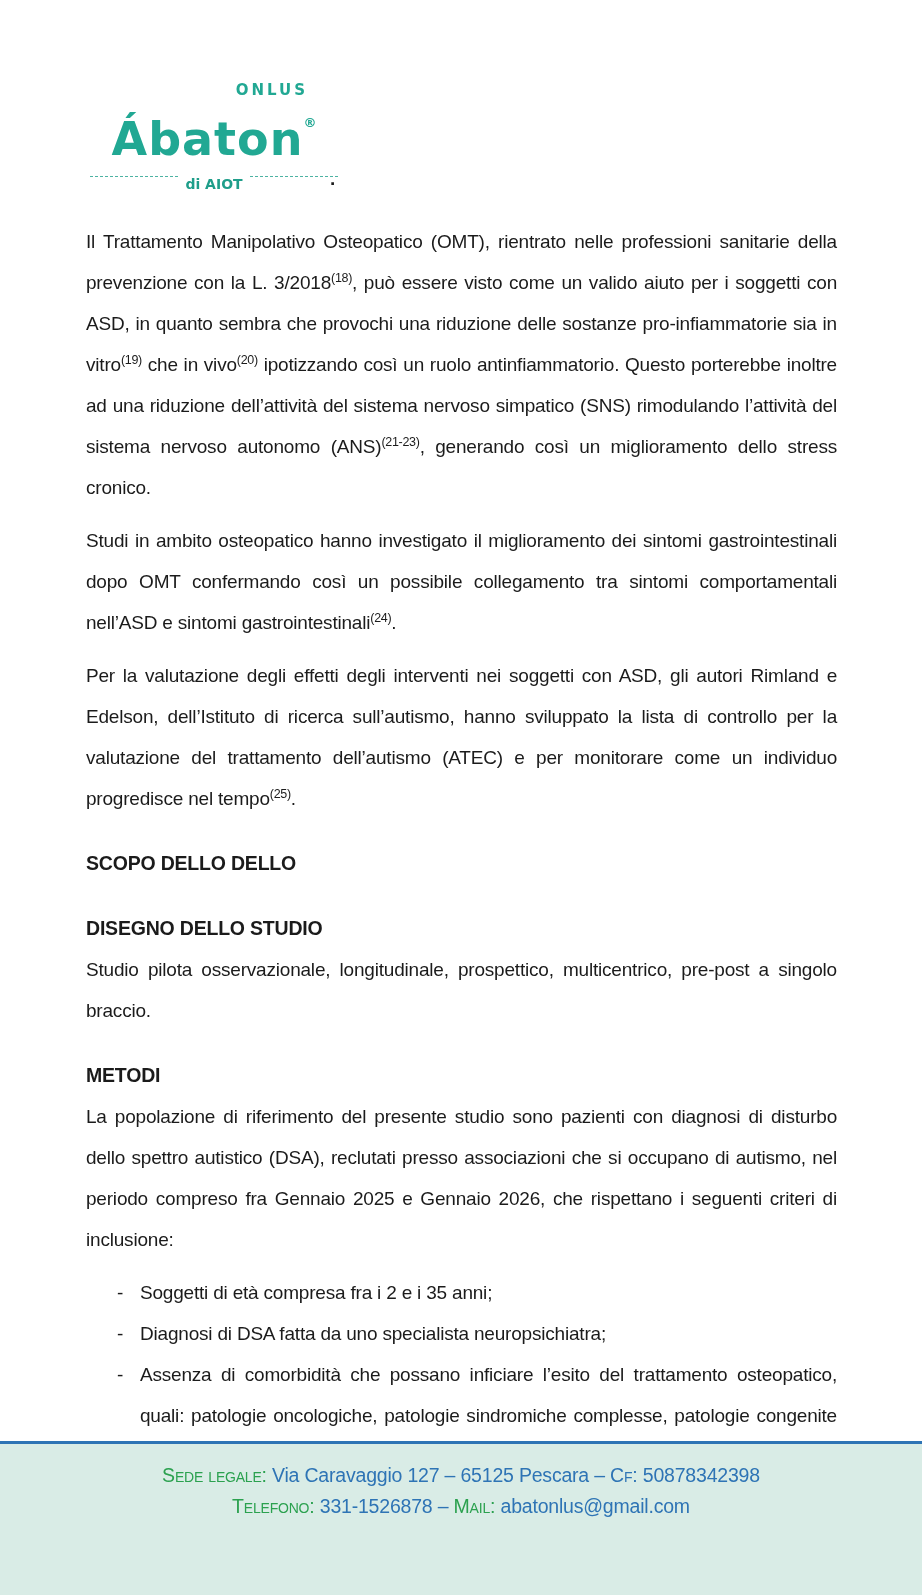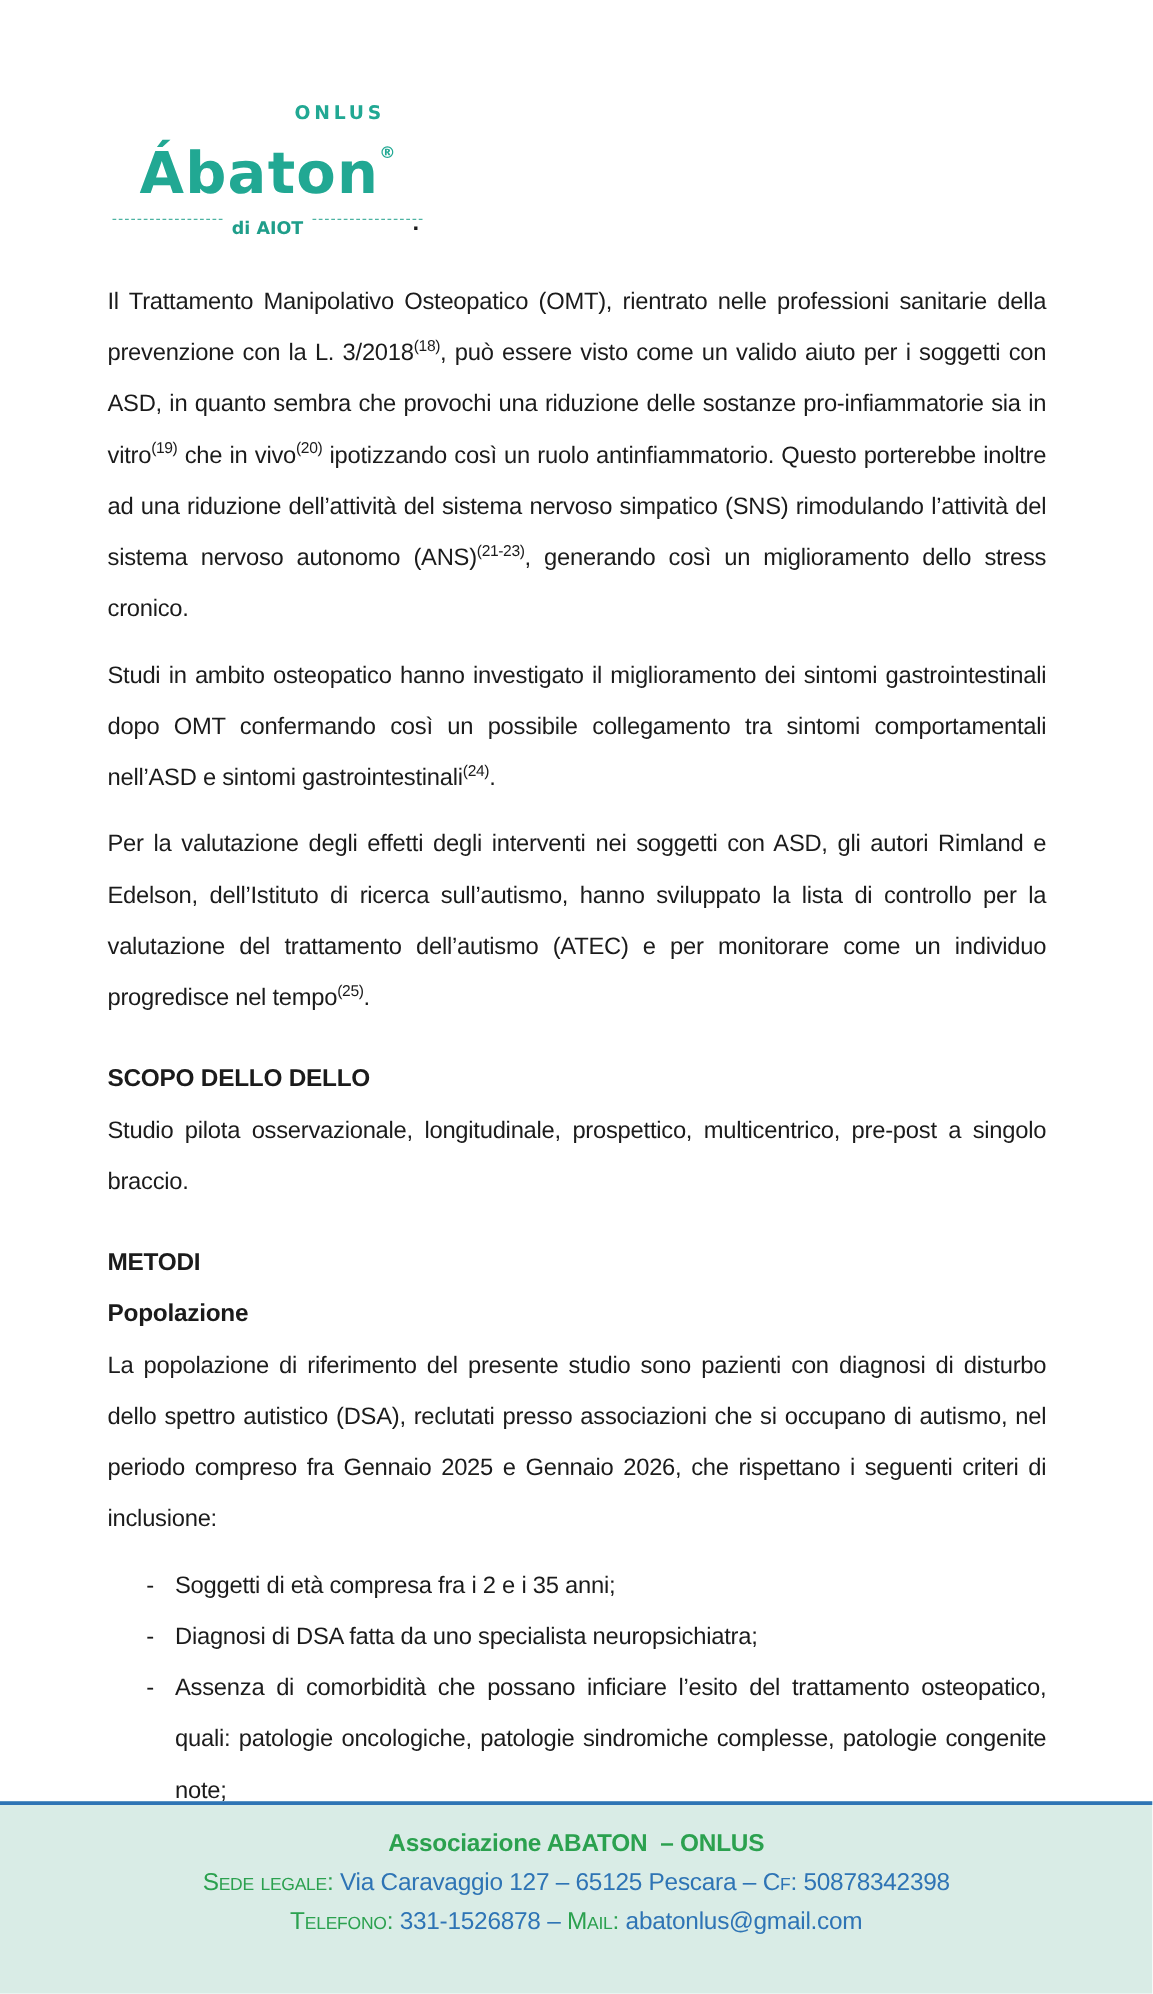--- a/index.html
+++ b/index.html
@@ -77,39 +77,38 @@
       <span class="dash"></span>
     </div>
   </header>
   <span class="stray-dot">.</span>
 
   <main id="body-root">
       <p><span>Il Trattamento Manipolativo Osteopatico (OMT), rientrato nelle professioni sanitarie della prevenzione con la L.  3/2018</span><sup>(18)</sup><span>, può essere visto come un valido aiuto per i soggetti con ASD, in quanto sembra che provochi una  riduzione delle sostanze pro-infiammatorie sia in vitro</span><sup>(19)</sup><span> che in vivo</span><sup>(20)</sup><span> ipotizzando così un ruolo  antinfiammatorio. Questo porterebbe inoltre ad una riduzione dell’attività del sistema nervoso simpatico (SNS) rimodulando l’attività del sistema nervoso autonomo (ANS)</span><sup>(21-23)</sup><span>, generando così un miglioramento dello stress  cronico.</span></p>
       <p><span>Studi in ambito osteopatico hanno investigato il miglioramento dei sintomi gastrointestinali dopo OMT  confermando così un possibile collegamento tra sintomi comportamentali nell’ASD e sintomi gastrointestinali</span><sup>(24)</sup><span>.</span></p>
       <p><span>Per la valutazione degli effetti degli interventi nei soggetti con ASD, gli autori Rimland e Edelson, dell’Istituto di  ricerca sull’autismo, hanno sviluppato la lista di controllo per la valutazione del trattamento dell’autismo (ATEC)  e per monitorare come un individuo progredisce nel tempo</span><sup>(25)</sup><span>.</span></p>
       <h2>SCOPO DELLO DELLO</h2>
+      <h2>DISEGNO DELLO STUDIO</h2>
       <p><span>Studio pilota osservazionale, longitudinale, prospettico, multicentrico, pre-post a singolo braccio.</span></p>
       <h2>METODI</h2>
-      <h3>Popolazione</h3>
       <p><span>La popolazione di riferimento del presente studio sono pazienti con diagnosi di disturbo dello spettro autistico (DSA), reclutati presso associazioni che si occupano di autismo, nel periodo compreso fra Gennaio 2025 e  Gennaio 2026, che rispettano i seguenti criteri di inclusione:</span></p>
       <div class="list">
         <div class="li">
           <span class="dash">-</span>
           <span class="li-txt">Soggetti di età compresa fra i 2 e i 35 anni;</span>
         </div>
         <div class="li">
           <span class="dash">-</span>
           <span class="li-txt">Diagnosi di DSA fatta da uno specialista neuropsichiatra;</span>
         </div>
         <div class="li">
           <span class="dash">-</span>
           <span class="li-txt">Assenza di comorbidità che possano inficiare l’esito del trattamento osteopatico, quali: patologie  oncologiche, patologie sindromiche complesse, patologie congenite note;</span>
         </div>
       </div>
     </main>
 
   <footer>
-    <div class="f-line f-org" id="f-org"><span class="g b">Associazione ABATON  – ONLUS</span></div>
     <div class="f-line" id="f-addr"><span class="g sc">Sede legale: </span><span class="bl">Via Caravaggio 127 – 65125 Pescara – </span><span class="bl sc">Cf: </span><span class="bl">50878342398</span></div>
     <div class="f-line" id="f-contact"><span class="g sc">Telefono: </span><span class="bl">331-1526878 – </span><span class="g sc">Mail: </span><span class="bl">abatonlus@gmail.com</span></div>
   </footer>
 
 </div>
 
 </body></html>

